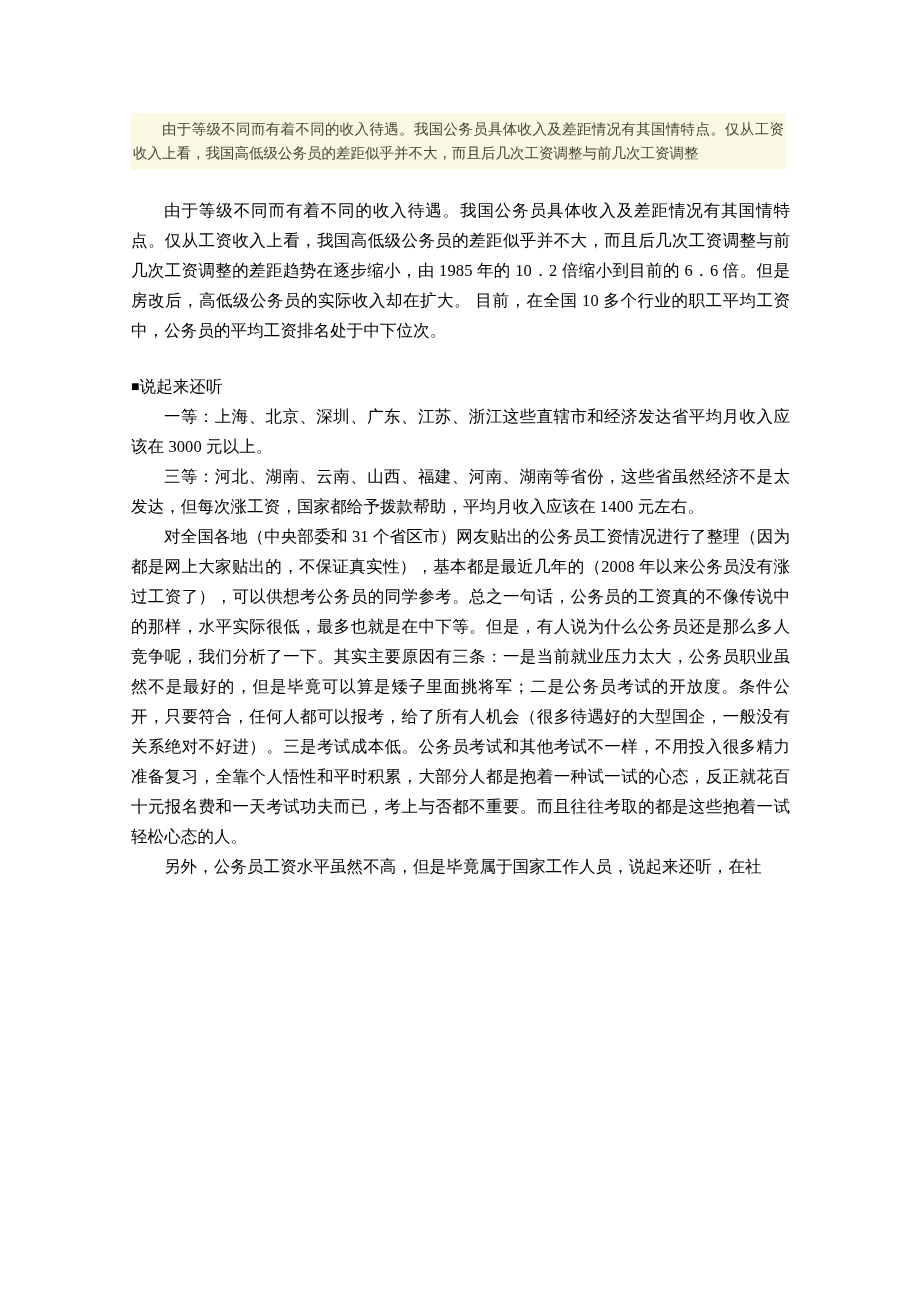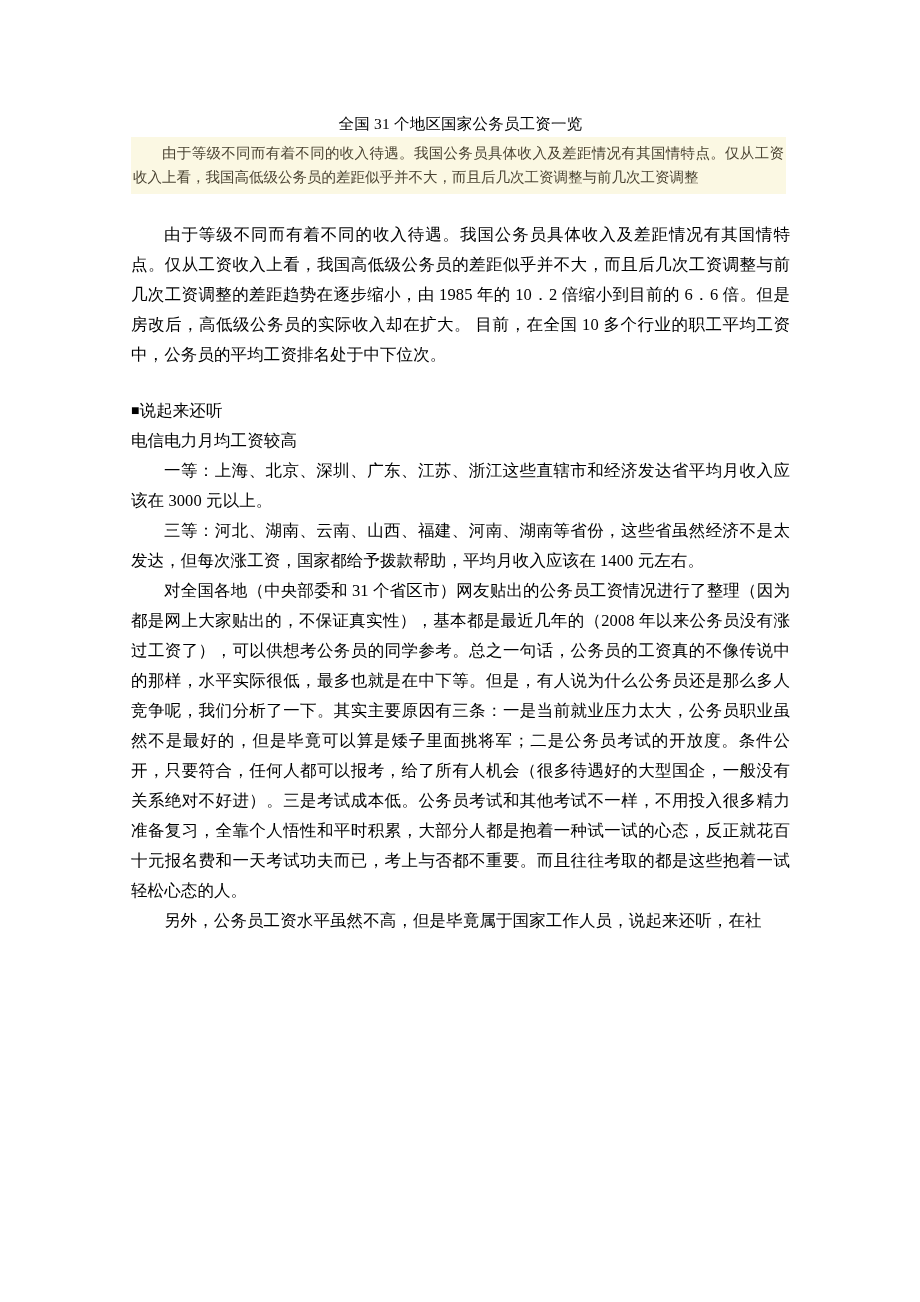--- a/index.html
+++ b/index.html
@@ -86,36 +86,34 @@
     font-size: 14px;
     vertical-align: 1px;
   }
 </style>
 </head>
 <body>
 
 <div class="page">
   <div class="content">
 
-    <div class="doc-title">全国 31 个地区国家公务员工资一览</div>
 
 
     <div class="highlight-box">
       <p>由于等级不同而有着不同的收入待遇。我国公务员具体收入及差距情况有其国情特点。仅从工资收入上看，我国高低级公务员的差距似乎并不大，而且后几次工资调整与前几次工资调整</p>
     </div>
 
     <div class="spacer-md"></div>
 
     <p class="body-para">由于等级不同而有着不同的收入待遇。我国公务员具体收入及差距情况有其国情特点。仅从工资收入上看，我国高低级公务员的差距似乎并不大，而且后几次工资调整与前几次工资调整的差距趋势在逐步缩小，由 1985 年的 10．2 倍缩小到目前的 6．6 倍。但是房改后，高低级公务员的实际收入却在扩大。 目前，在全国 10 多个行业的职工平均工资中，公务员的平均工资排名处于中下位次。</p>
 
     <div class="spacer-lg"></div>
 
     <p class="section-head"><span class="bullet-mark">■</span><span>说起来还听</span></p>
 
-    <p class="section-sub">电信电力月均工资较高</p>
 
     <p class="body-para">一等：上海、北京、深圳、广东、江苏、浙江这些直辖市和经济发达省平均月收入应该在 3000 元以上。</p>
     <p class="body-para">三等：河北、湖南、云南、山西、福建、河南、湖南等省份，这些省虽然经济不是太发达，但每次涨工资，国家都给予拨款帮助，平均月收入应该在 1400 元左右。</p>
     <p class="body-para">对全国各地（中央部委和 31 个省区市）网友贴出的公务员工资情况进行了整理（因为都是网上大家贴出的，不保证真实性），基本都是最近几年的（2008 年以来公务员没有涨过工资了），可以供想考公务员的同学参考。总之一句话，公务员的工资真的不像传说中的那样，水平实际很低，最多也就是在中下等。但是，有人说为什么公务员还是那么多人竞争呢，我们分析了一下。其实主要原因有三条：一是当前就业压力太大，公务员职业虽然不是最好的，但是毕竟可以算是矮子里面挑将军；二是公务员考试的开放度。条件公开，只要符合，任何人都可以报考，给了所有人机会（很多待遇好的大型国企，一般没有关系绝对不好进）。三是考试成本低。公务员考试和其他考试不一样，不用投入很多精力准备复习，全靠个人悟性和平时积累，大部分人都是抱着一种试一试的心态，反正就花百十元报名费和一天考试功夫而已，考上与否都不重要。而且往往考取的都是这些抱着一试轻松心态的人。</p>
     <p class="body-para">另外，公务员工资水平虽然不高，但是毕竟属于国家工作人员，说起来还听，在社</p>
 
   </div>
 </div>
 
 </body></html>

